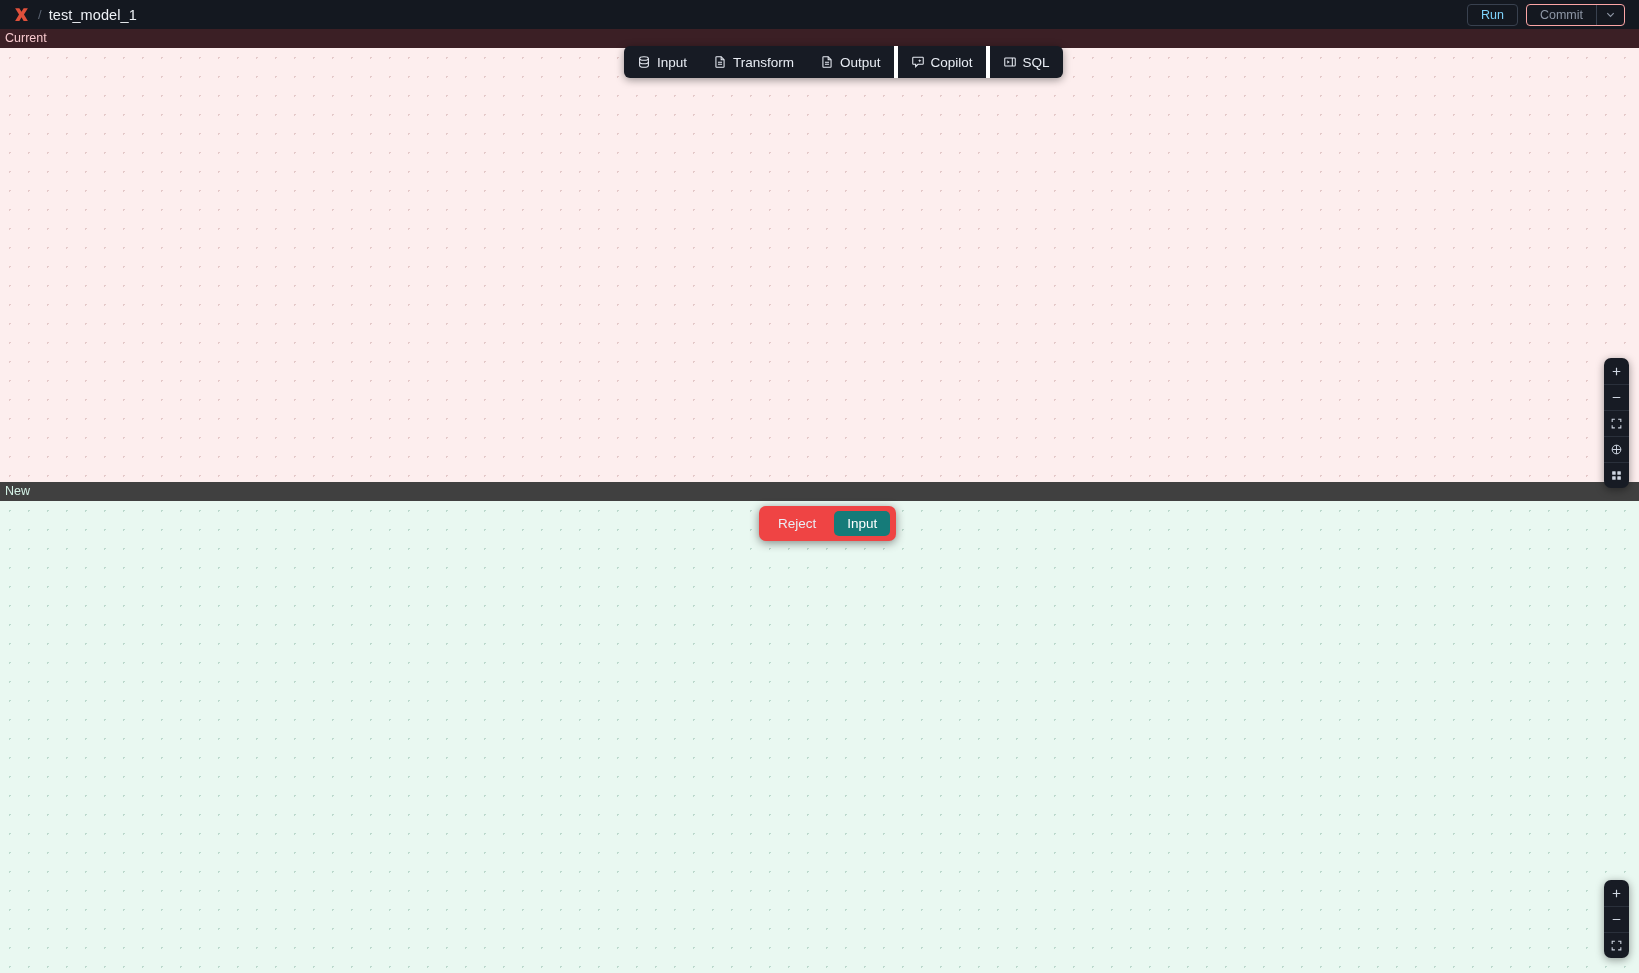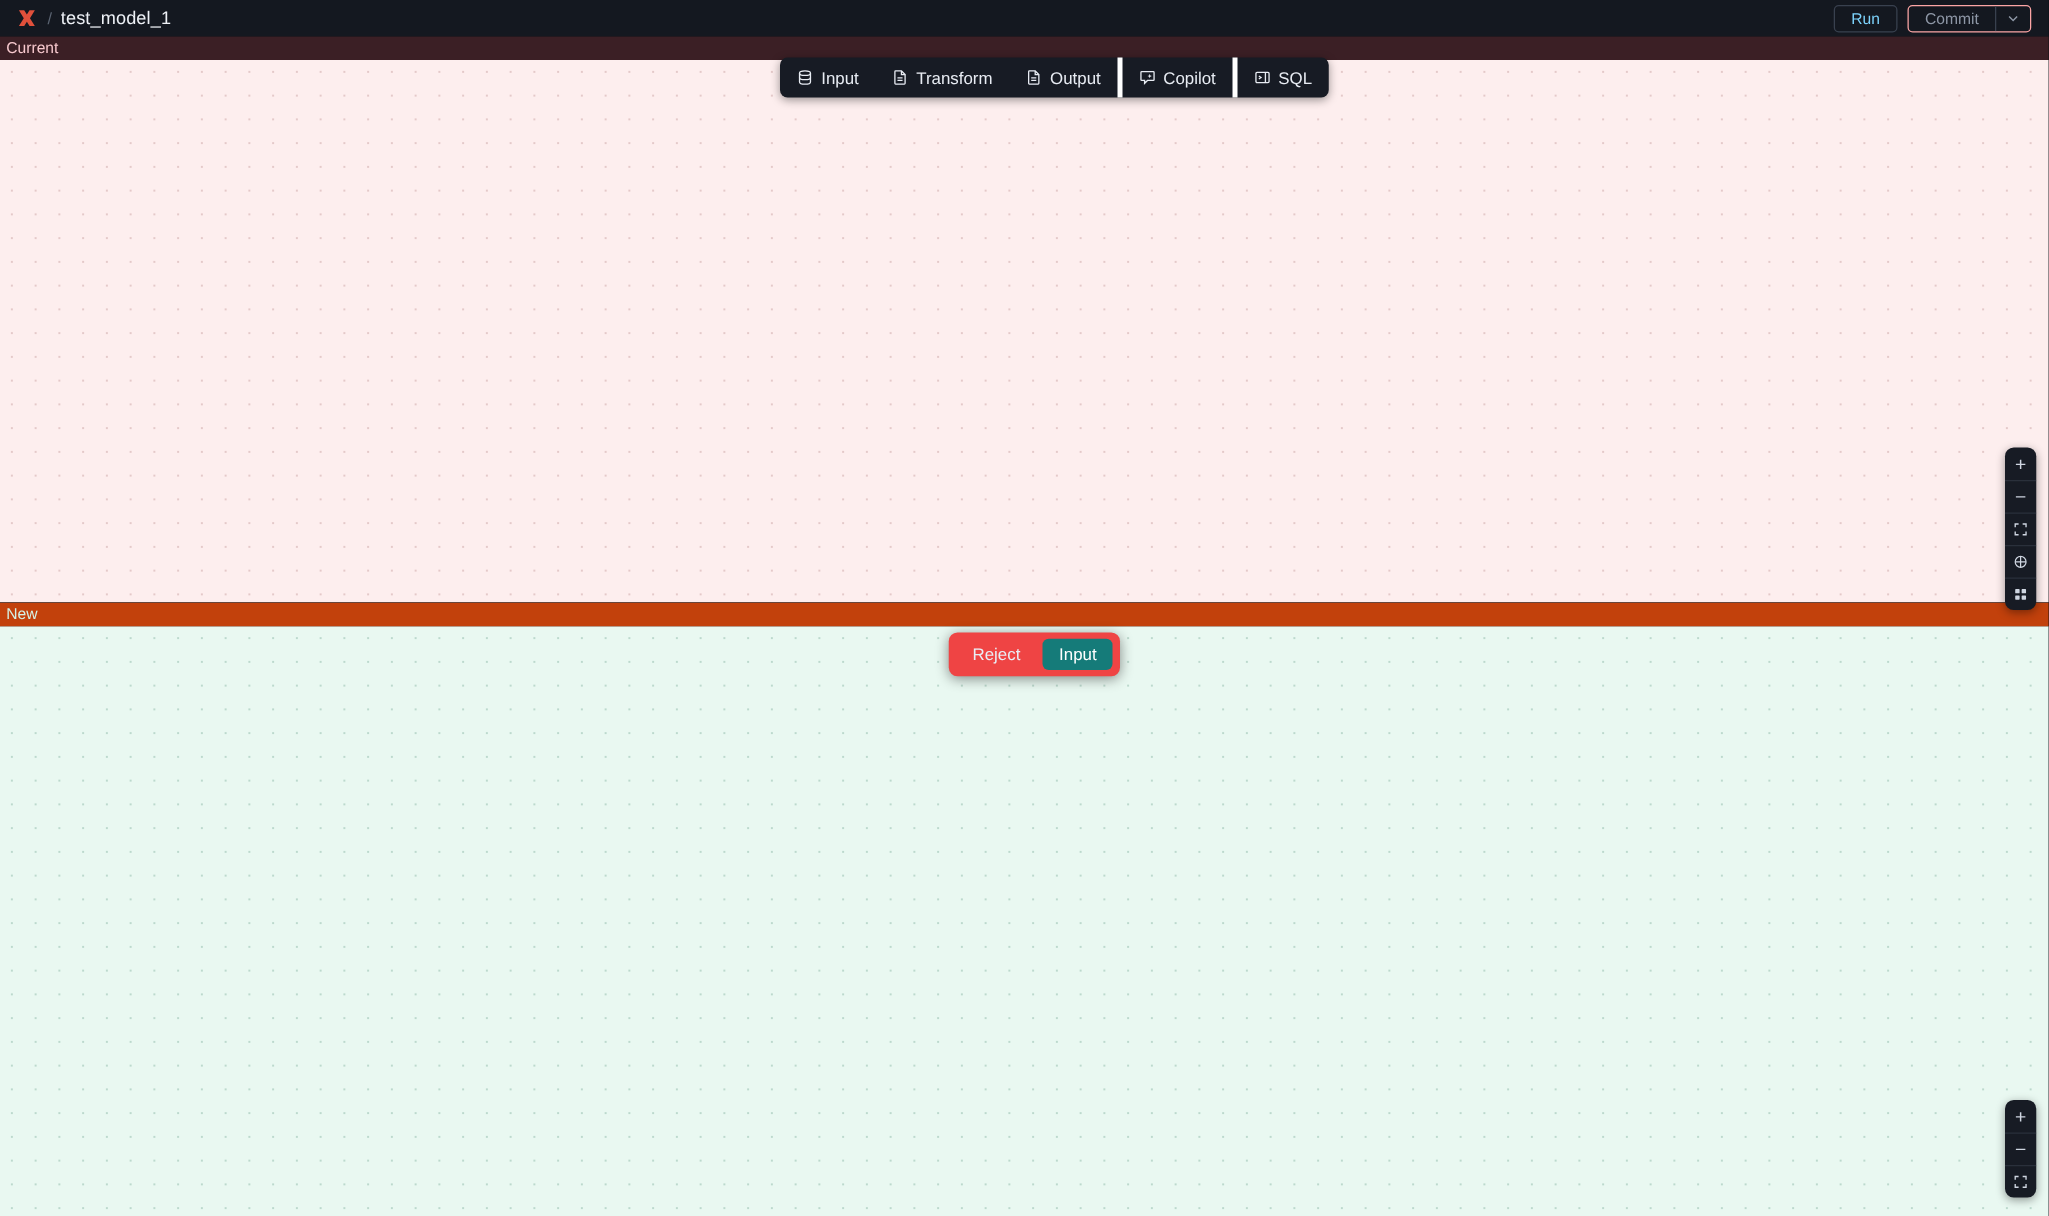--- a/index.html
+++ b/index.html
@@ -32,21 +32,21 @@
   
   .pane { position: absolute; left: 0; width: 1639px; overflow: hidden; }
   .pane-current { top: 29px; height: 453px; }
   .pane-new { top: 482px; height: 491px; }
 
   .pane-label {
     position: absolute; left: 0; top: 0; width: 1639px; height: 19px;
     font-size: 12.5px; padding-left: 5px; line-height: 19px; z-index: 12;
   }
   .label-current { background: #3b1f25; color: #f7c9ce; }
-  .label-new { background: #c2410c; color: #d4f2e6; }
+  .label-new { background: #404040; color: #d4f2e6; }
 
   .grid {
     position: absolute; left: 0; width: 1639px;
     background-size: 19px 19px;
   }
   .grid-current {
     top: 19px; height: 434px; background-color: #fdeeee;
     background-image: radial-gradient(#e4c9c9 1px, transparent 1px);
   }
   .grid-new {

